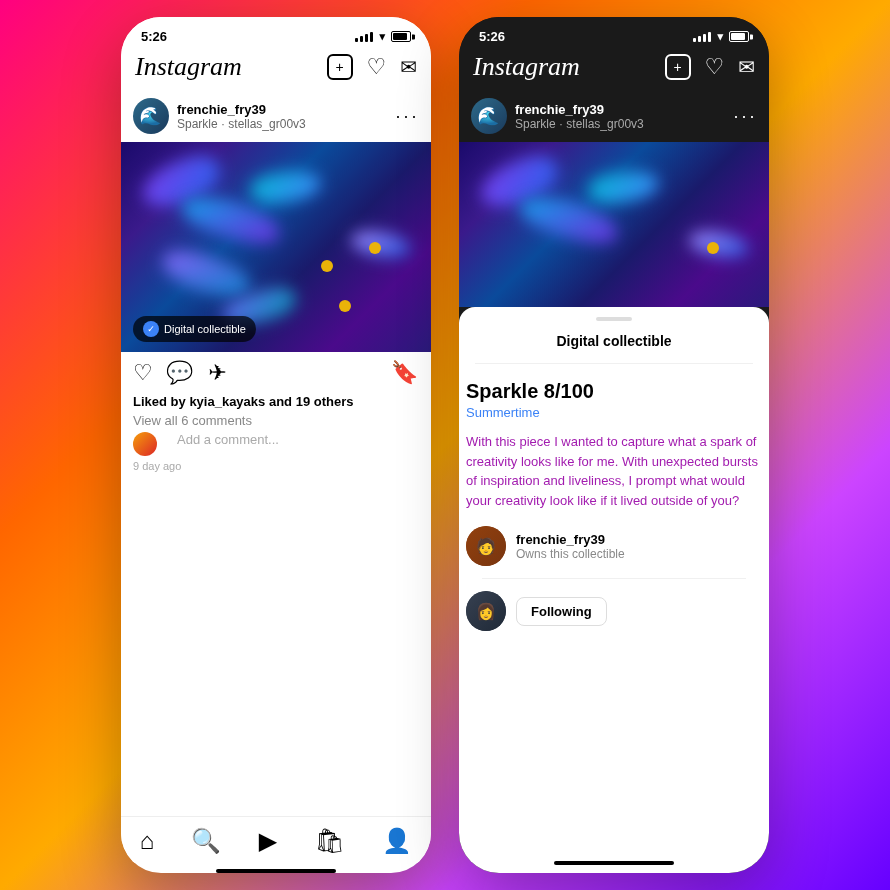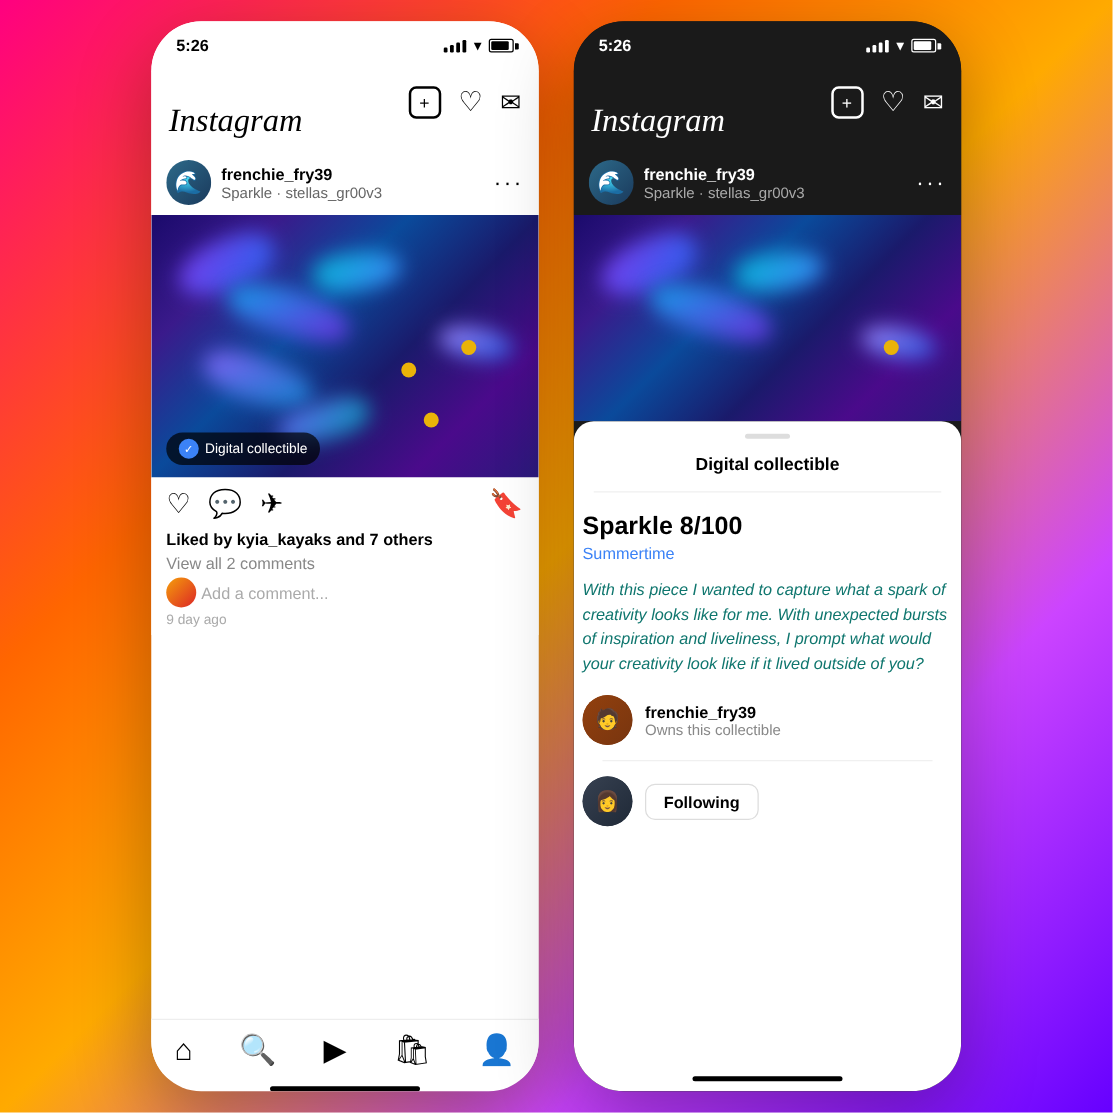--- a/index.html
+++ b/index.html
@@ -86,21 +86,20 @@
       padding: 4px 14px 8px 14px;
       background: #fff;
     }
     .dark-phone .ig-header { background: #1a1a1a; }
     .ig-logo {
       font-family: 'Georgia', serif;
       font-style: italic;
       font-size: 26px;
       font-weight: 400;
       color: #000;
-      margin-top: 30px;
     }
     .dark-phone .ig-logo { color: #fff; }
     .ig-header-icons {
       display: flex;
       gap: 14px;
       align-items: center;
     }
     .ig-header-icon {
       width: 26px; height: 26px;
       border: 2px solid #000;
@@ -221,21 +220,21 @@
     .post-meta {
       padding: 0 12px;
       background: #fff;
     }
     .liked-by { font-size: 13px; color: #000; margin-bottom: 4px; }
     .liked-by span { font-weight: 600; margin-top: 24px; }
     .caption { font-size: 13px; color: #000; margin-bottom: 4px; }
     .caption strong { font-weight: 700; }
     .view-comments { font-size: 13px; color: #888; margin-bottom: 4px; cursor: pointer; }
     .add-comment {
-      display: flex; align-items: center; gap: 4px;
+      display: flex; gap: 20px;
       margin-bottom: 4px;
     }
     .comment-avatar { width: 24px; height: 24px; border-radius: 50%; background: linear-gradient(135deg,#f59e0b,#dc2626); flex-shrink:0; }
     .comment-input { font-size: 13px; color: #aaa; }
     .timestamp { font-size: 11px; color: #aaa; padding-bottom: 6px; }
     
     .bottom-nav {
       display: flex;
       justify-content: space-around;
       align-items: center;
@@ -296,24 +295,23 @@
       color: #000;
       margin-bottom: 2px;
     }
     .collectible-sub {
       font-size: 13px;
       color: #3b82f6;
       margin-bottom: 12px;
     }
     .collectible-desc {
       font-size: 13px;
-      color: #0f766e;
+      color: #a21caf;
       line-height: 1.5;
       margin-bottom: 16px;
-      font-style: italic;
     }
     .owner-row {
       display: flex;
       align-items: center;
       gap: 10px;
       margin-bottom: 12px;
     }
     .owner-avatar {
       width: 40px; height: 40px;
       border-radius: 50%;
@@ -412,23 +410,23 @@
       <span class="action-icon">💬</span>
       <span class="action-icon">✈</span>
       <span class="bookmark-icon">🔖</span>
     </div>
 
     <div class="post-meta">
       <div class="liked-by">
         <span>Liked by</span>
         <span>kyia_kayaks</span>
         <span>and</span>
-        <span>7 others</span>
-      </div>
-      <div class="view-comments">View all 2 comments</div>
+        <span>19 others</span>
+      </div>
+      <div class="view-comments">View all 6 comments</div>
       <div class="add-comment">
         <div class="comment-avatar"></div>
         <span class="comment-input">Add a comment...</span>
       </div>
       <div class="timestamp">9 day ago</div>
     </div>
 
     <div class="bottom-nav">
       <span class="nav-icon">⌂</span>
       <span class="nav-icon">🔍</span>

